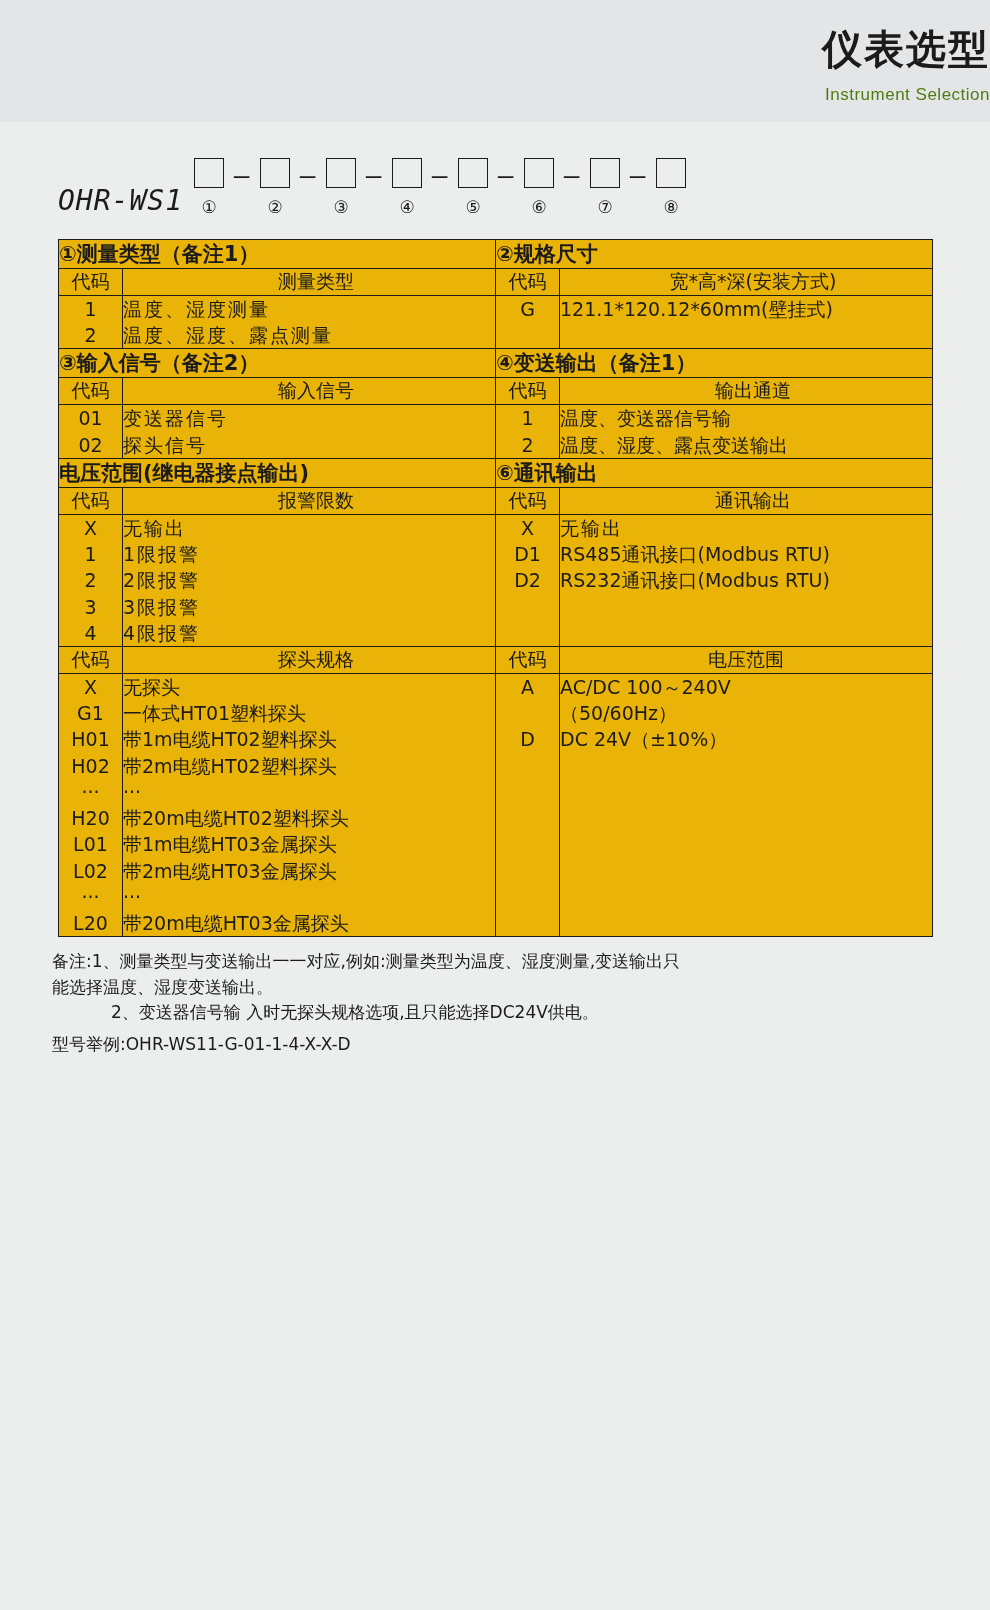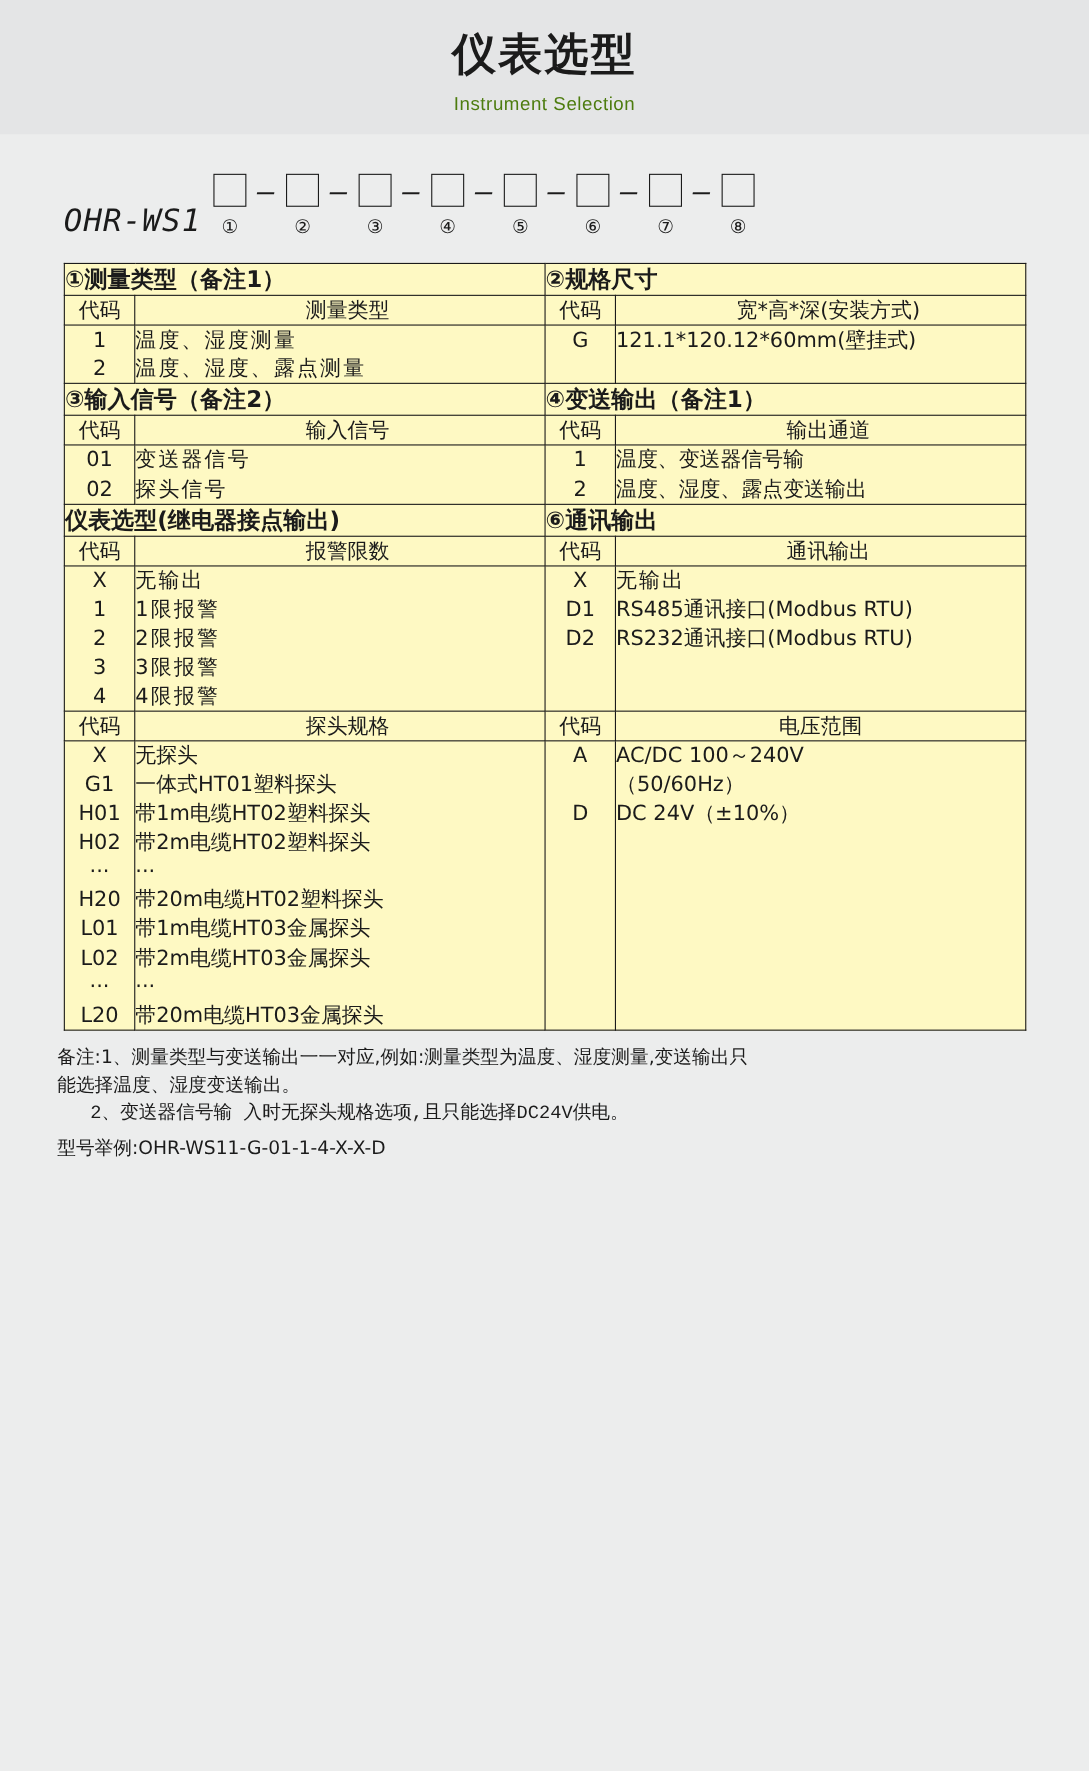--- a/index.html
+++ b/index.html
@@ -10,21 +10,21 @@
     background: #eceded;
     font-family: "Liberation Sans", sans-serif;
     color: #1b1b1b;
     position: relative;
     overflow: hidden;
   }
   .header {
     width: 100%;
     height: 122px;
     background: #e4e5e6;
-    text-align: center;
+    text-align: right;
     padding-top: 22px;
   }
   .header h1 {
     margin: 0;
     font-size: 40px;
     font-weight: bold;
     letter-spacing: 2px;
     font-family: "DejaVu Sans", sans-serif;
   }
   .header .sub {
@@ -76,21 +76,21 @@
     font-size: 26px;
     line-height: 30px;
     padding-top: 2px;
   }
 
   table.sel {
     width: 874px;
     margin: 22px 0 0 58px;
     border-collapse: collapse;
     table-layout: fixed;
-    background: #fef9c3;
+    background: #eab308;
   }
   table.sel td {
     border: 1.6px solid #1b1b1b;
     padding: 0;
     vertical-align: top;
   }
   .secthead {
     font-size: 21px;
     font-weight: bold;
     padding: 9px 10px 10px 14px;
@@ -118,21 +118,21 @@
   .mono { font-family: "DejaVu Sans Mono", monospace; font-size: 18px; }
   .sp { letter-spacing: 2px; }
 
   .notes {
     margin: 12px 0 0 52px;
     width: 890px;
     font-size: 17px;
     line-height: 1.5;
     font-family: "DejaVu Sans", sans-serif;
   }
-  .notes .n2 { margin-left: 30px; font-family: Liberation Mono, monospace; }
+  .notes .n2 { margin-left: 59px; }
   .notes .example { margin-top: 6px; }
 </style>
 </head>
 <body>
 
 <div class="header">
   <h1>仪表选型</h1>
   <div class="sub">Instrument Selection</div>
 </div>
 
@@ -240,21 +240,21 @@
       <div class="line">1</div>
       <div class="line">2</div>
     </td>
     <td class="cell valcol">
       <div class="line">温度、变送器信号输</div>
       <div class="line">温度、湿度、露点变送输出</div>
     </td>
   </tr>
 
   <tr>
-    <td colspan="2" class="secthead">仪表选型(继电器接点输出)</td>
+    <td colspan="2" class="secthead">电压范围(继电器接点输出)</td>
     <td colspan="2" class="secthead">⑥通讯输出</td>
   </tr>
   <tr>
     <td class="colhead">代码</td>
     <td class="colhead left">报警限数</td>
     <td class="colhead">代码</td>
     <td class="colhead left">通讯输出</td>
   </tr>
   <tr>
     <td class="cell codecol">

